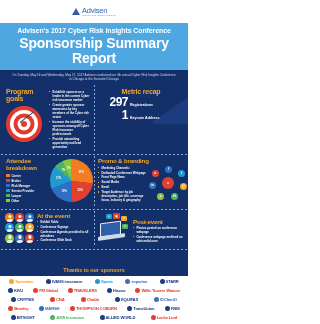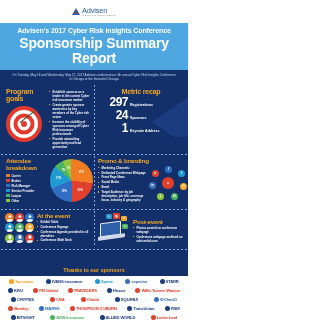--- a/index.html
+++ b/index.html
@@ -279,24 +279,20 @@
         </div>
       </div>
       <div class="col-r">
         <span class="vdots" style="left:-1px"></span>
         <div class="metric">
           <span class="metric-bg"></span>
           <h3 class="sec">Metric recap</h3>
           <div class="mrow">
             <span class="mnum">297</span>
             <span class="mlab">Registrations</span>
-          </div>
-          <div class="mrow">
-            <span class="mnum">24</span>
-            <span class="mlab">Sponsors</span>
           </div>
           <div class="mrow">
             <span class="mnum">1</span>
             <span class="mlab">Keynote Address</span>
           </div>
         </div>
       </div>
     </div>
 
     <div class="dots"></div>

